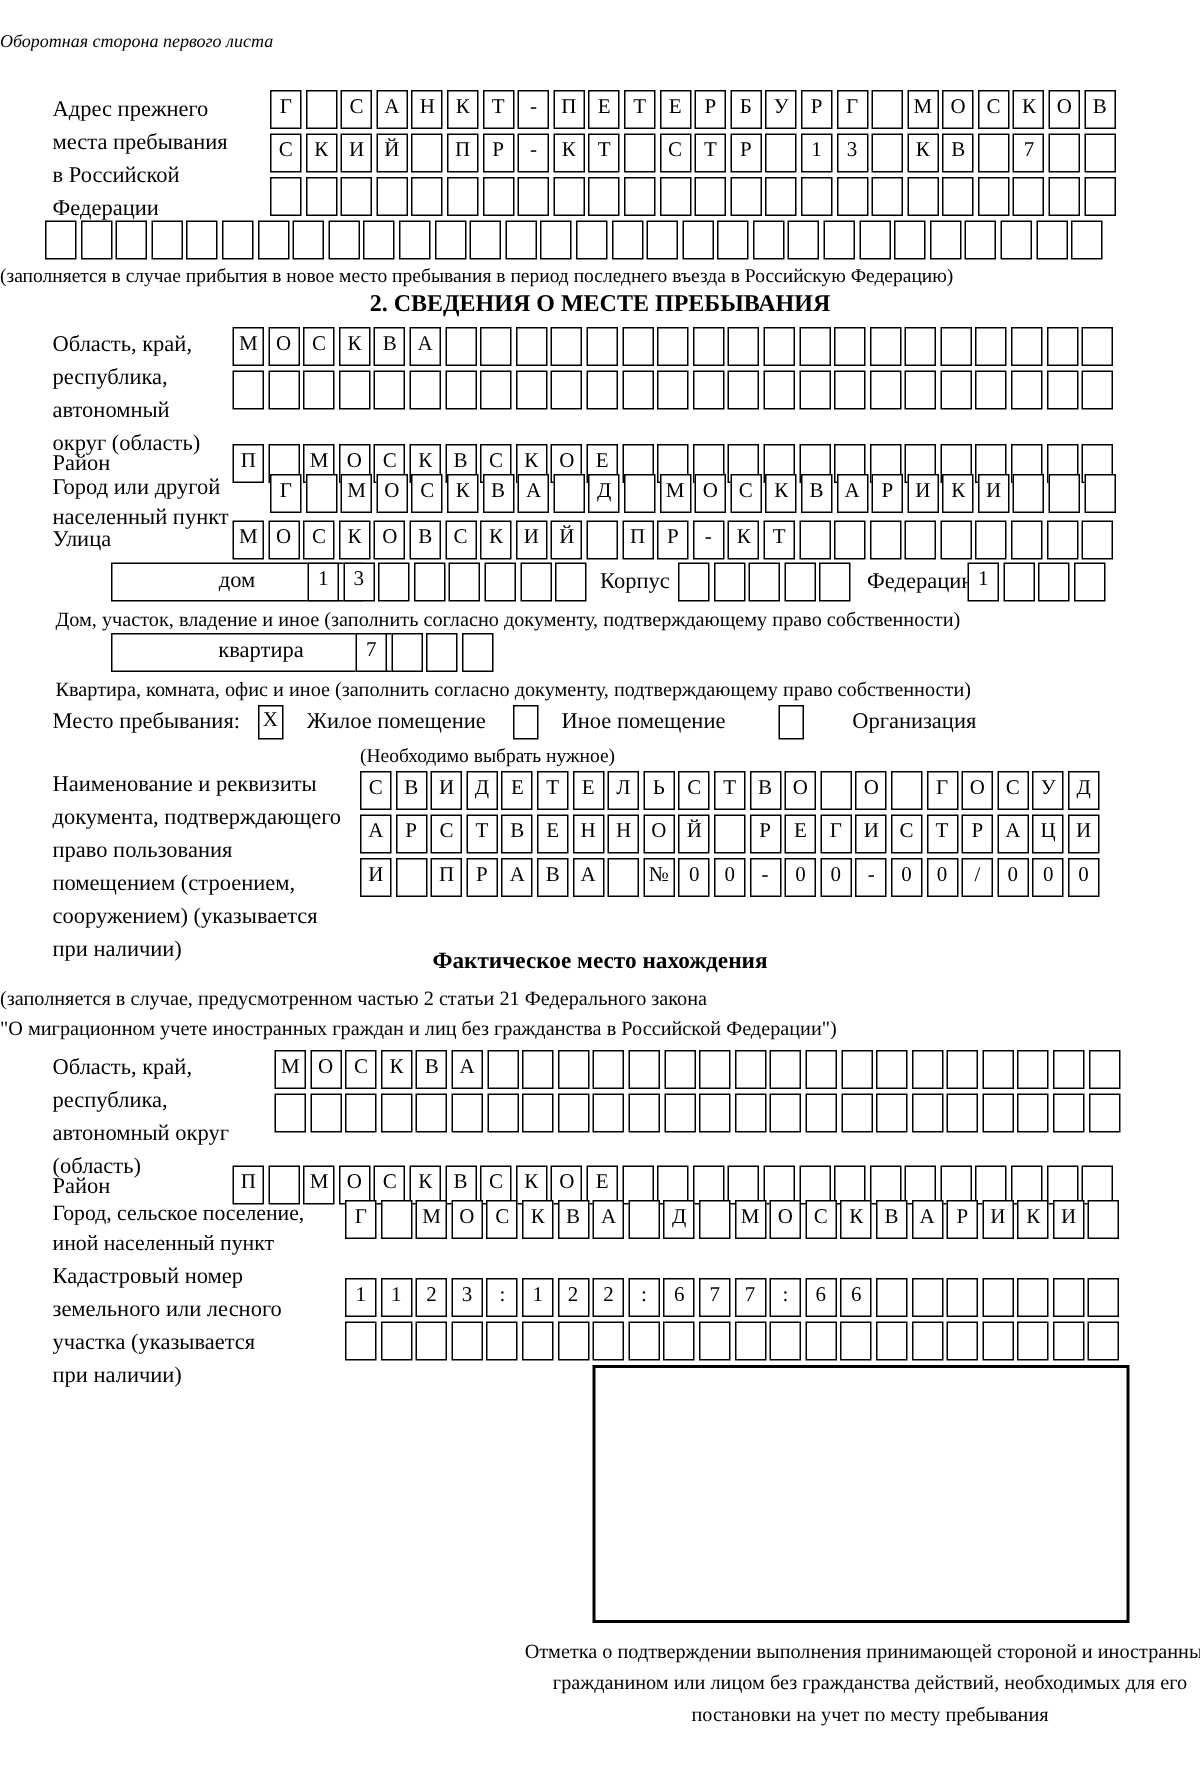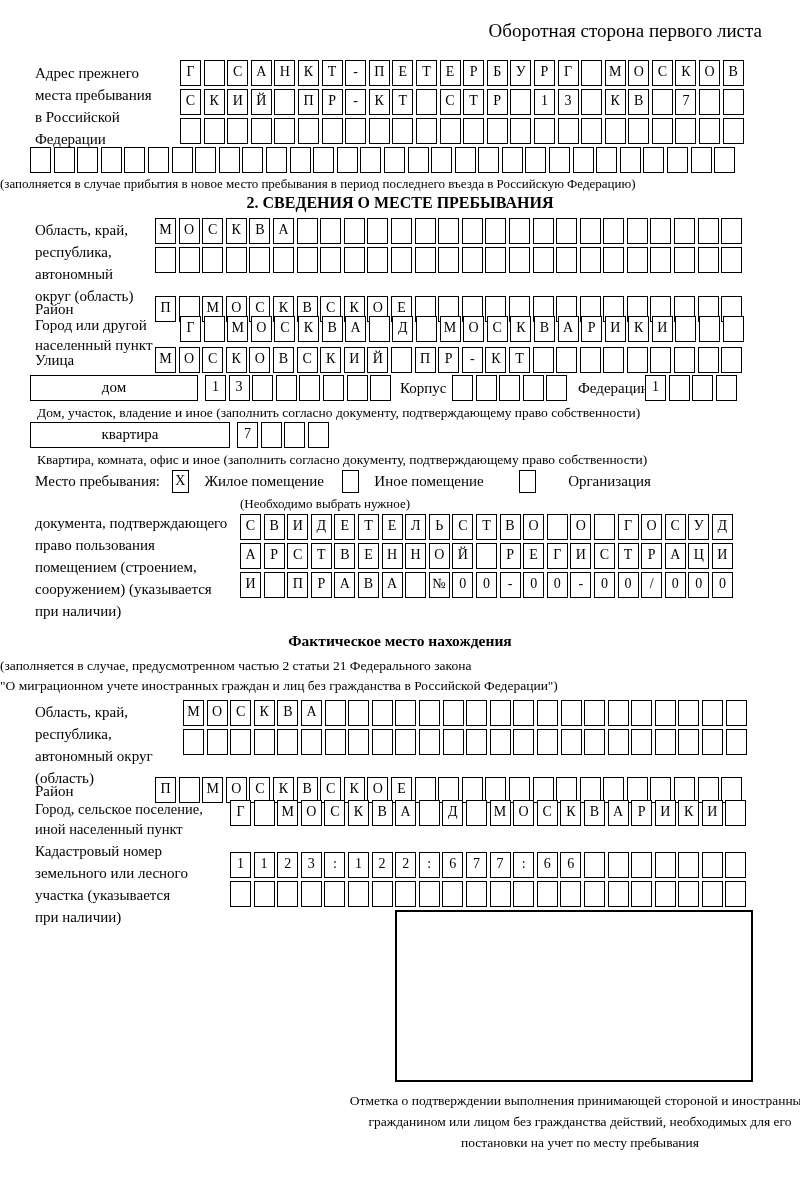--- a/index.html
+++ b/index.html
@@ -15,39 +15,39 @@
   .center{left:0;width:800px;text-align:left;white-space:normal;}
   .title{position:absolute;left:0;width:800px;text-align:center;font-weight:bold;font-size:16px;}
   .cellrow{position:absolute;white-space:nowrap;}
   .cell{
     display:inline-block;width:21px;height:26px;margin-right:2.6px;
     border:1.6px solid #000;box-sizing:border-box;background:#fff;
     text-align:center;font-size:14px;line-height:22px;vertical-align:top;
   }
   .wbox{
     position:absolute;height:26px;border:1.6px solid #000;box-sizing:border-box;
-    text-align:center;font-size:15px;line-height:22px;background:#fff;
+    text-align:center;font-size:15px;line-height:22px;background:#fff;margin-left:44px;
   }
   .inlinelbl{position:absolute;font-size:15px;line-height:26px;white-space:nowrap;}
   .chk{
     display:inline-block;width:17px;height:23px;border:1.6px solid #000;
     box-sizing:border-box;text-align:center;font-size:14px;line-height:20px;
     vertical-align:middle;background:#fff;
   }
   .stayrow{position:absolute;left:35px;top:470px;font-size:15px;white-space:nowrap;}
   .stayrow .optlbl{margin-left:12px;vertical-align:middle;}
   .bigbox{position:absolute;left:395px;top:910px;width:358px;height:172px;border:2px solid #000;box-sizing:border-box;background:#fff;}
   .caption{position:absolute;left:345px;top:1090px;width:470px;text-align:center;font-size:13.5px;line-height:21px;white-space:normal;}
 </style>
 </head>
 <body>
 
 <div>
 
-  <div class="abs" style="top:20px;left:0;width:762px;text-align:right;font-size:19px;">Оборотная сторона первого листа</div>
+  <div class="abs" style="top:20px;left:0;width:762px;text-align:left;font-size:12px;font-style:italic;">Оборотная сторона первого листа</div>
 
   <div class="lbl" style="left:35px;top:62px;">
     <div>Адрес прежнего</div>
     <div>места пребывания</div>
     <div>в Российской</div>
     <div>Федерации</div>
   </div>
   <div class="cellrow" style="left:180px;top:60px;"><span class="cell">Г</span><span class="cell"></span><span class="cell">С</span><span class="cell">А</span><span class="cell">Н</span><span class="cell">К</span><span class="cell">Т</span><span class="cell">-</span><span class="cell">П</span><span class="cell">Е</span><span class="cell">Т</span><span class="cell">Е</span><span class="cell">Р</span><span class="cell">Б</span><span class="cell">У</span><span class="cell">Р</span><span class="cell">Г</span><span class="cell"></span><span class="cell">М</span><span class="cell">О</span><span class="cell">С</span><span class="cell">К</span><span class="cell">О</span><span class="cell">В</span></div>
   <div class="cellrow" style="left:180px;top:89px;"><span class="cell">С</span><span class="cell">К</span><span class="cell">И</span><span class="cell">Й</span><span class="cell"></span><span class="cell">П</span><span class="cell">Р</span><span class="cell">-</span><span class="cell">К</span><span class="cell">Т</span><span class="cell"></span><span class="cell">С</span><span class="cell">Т</span><span class="cell">Р</span><span class="cell"></span><span class="cell">1</span><span class="cell">3</span><span class="cell"></span><span class="cell">К</span><span class="cell">В</span><span class="cell"></span><span class="cell">7</span><span class="cell"></span><span class="cell"></span></div>
   <div class="cellrow" style="left:180px;top:118px;"><span class="cell"></span><span class="cell"></span><span class="cell"></span><span class="cell"></span><span class="cell"></span><span class="cell"></span><span class="cell"></span><span class="cell"></span><span class="cell"></span><span class="cell"></span><span class="cell"></span><span class="cell"></span><span class="cell"></span><span class="cell"></span><span class="cell"></span><span class="cell"></span><span class="cell"></span><span class="cell"></span><span class="cell"></span><span class="cell"></span><span class="cell"></span><span class="cell"></span><span class="cell"></span><span class="cell"></span></div>
@@ -94,20 +94,21 @@
     <span class="chk" style="margin-left:8px;">X</span>
     <span class="optlbl">Жилое помещение</span>
     <span class="chk" style="margin-left:14px;"></span>
     <span class="optlbl">Иное помещение</span>
     <span class="chk" style="margin-left:32px;"></span>
     <span class="optlbl" style="margin-left:28px;">Организация</span>
   </div>
   <div class="note" style="left:240px;top:496px;">(Необходимо выбрать нужное)</div>
 
   <div class="lbl" style="left:35px;top:512px;">
+    <div>Наименование и реквизиты</div>
     <div>документа, подтверждающего</div>
     <div>право пользования</div>
     <div>помещением (строением,</div>
     <div>сооружением) (указывается</div>
     <div>при наличии)</div>
   </div>
   <div class="cellrow" style="left:240px;top:514px;"><span class="cell">С</span><span class="cell">В</span><span class="cell">И</span><span class="cell">Д</span><span class="cell">Е</span><span class="cell">Т</span><span class="cell">Е</span><span class="cell">Л</span><span class="cell">Ь</span><span class="cell">С</span><span class="cell">Т</span><span class="cell">В</span><span class="cell">О</span><span class="cell"></span><span class="cell">О</span><span class="cell"></span><span class="cell">Г</span><span class="cell">О</span><span class="cell">С</span><span class="cell">У</span><span class="cell">Д</span></div>
   <div class="cellrow" style="left:240px;top:543px;"><span class="cell">А</span><span class="cell">Р</span><span class="cell">С</span><span class="cell">Т</span><span class="cell">В</span><span class="cell">Е</span><span class="cell">Н</span><span class="cell">Н</span><span class="cell">О</span><span class="cell">Й</span><span class="cell"></span><span class="cell">Р</span><span class="cell">Е</span><span class="cell">Г</span><span class="cell">И</span><span class="cell">С</span><span class="cell">Т</span><span class="cell">Р</span><span class="cell">А</span><span class="cell">Ц</span><span class="cell">И</span></div>
   <div class="cellrow" style="left:240px;top:572px;"><span class="cell">И</span><span class="cell"></span><span class="cell">П</span><span class="cell">Р</span><span class="cell">А</span><span class="cell">В</span><span class="cell">А</span><span class="cell"></span><span class="cell">№</span><span class="cell">0</span><span class="cell">0</span><span class="cell">-</span><span class="cell">0</span><span class="cell">0</span><span class="cell">-</span><span class="cell">0</span><span class="cell">0</span><span class="cell">/</span><span class="cell">0</span><span class="cell">0</span><span class="cell">0</span></div>
 

